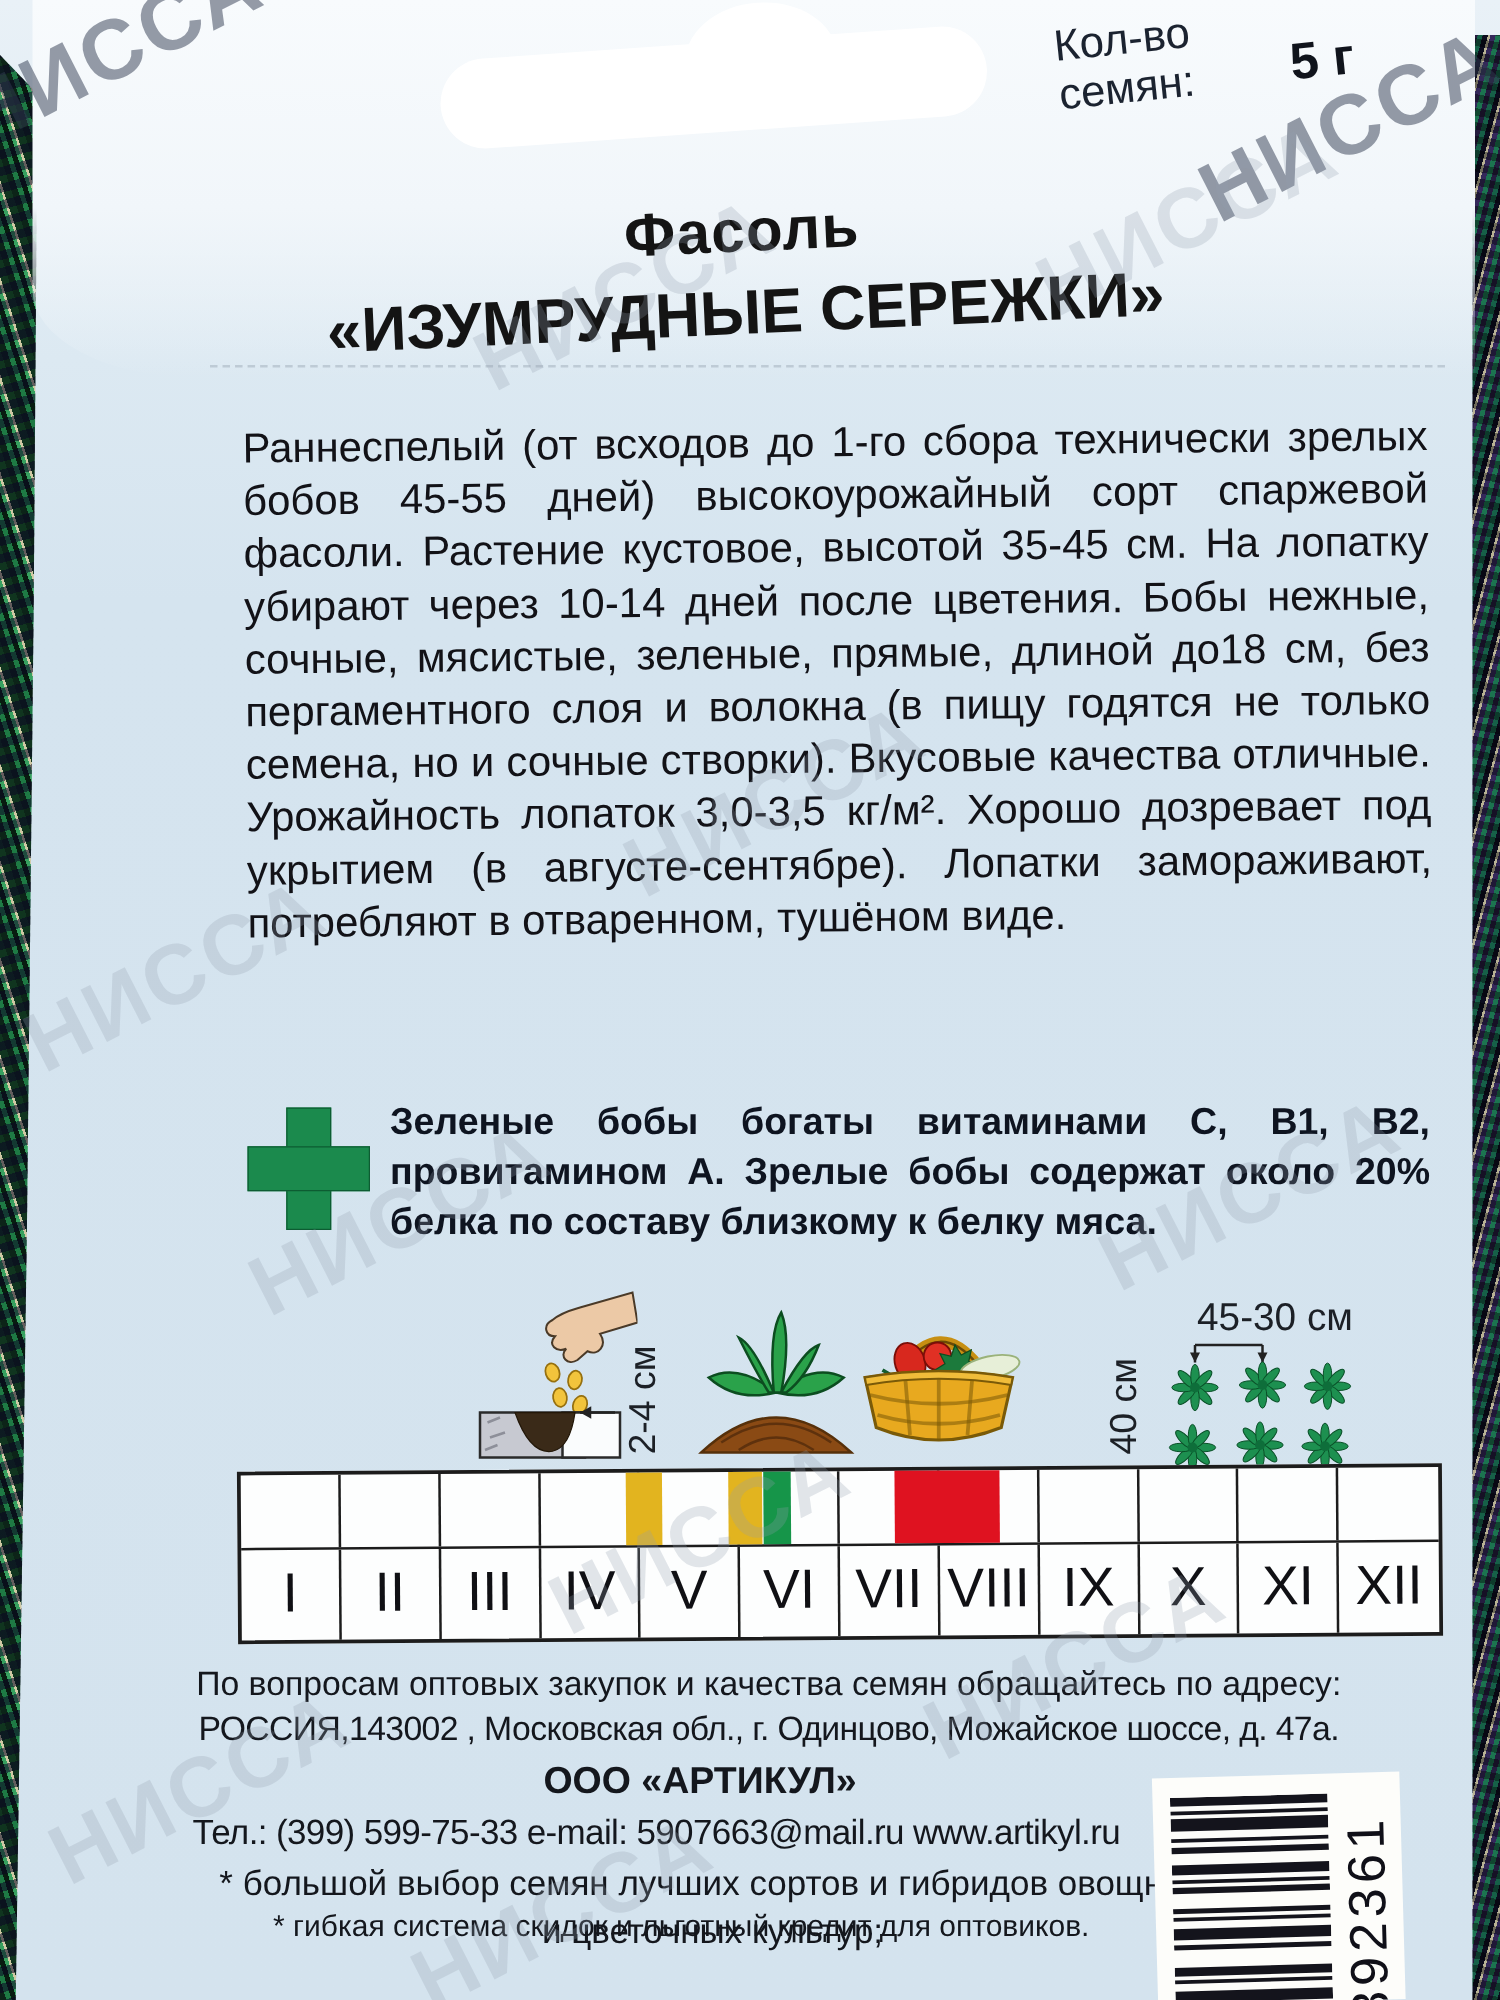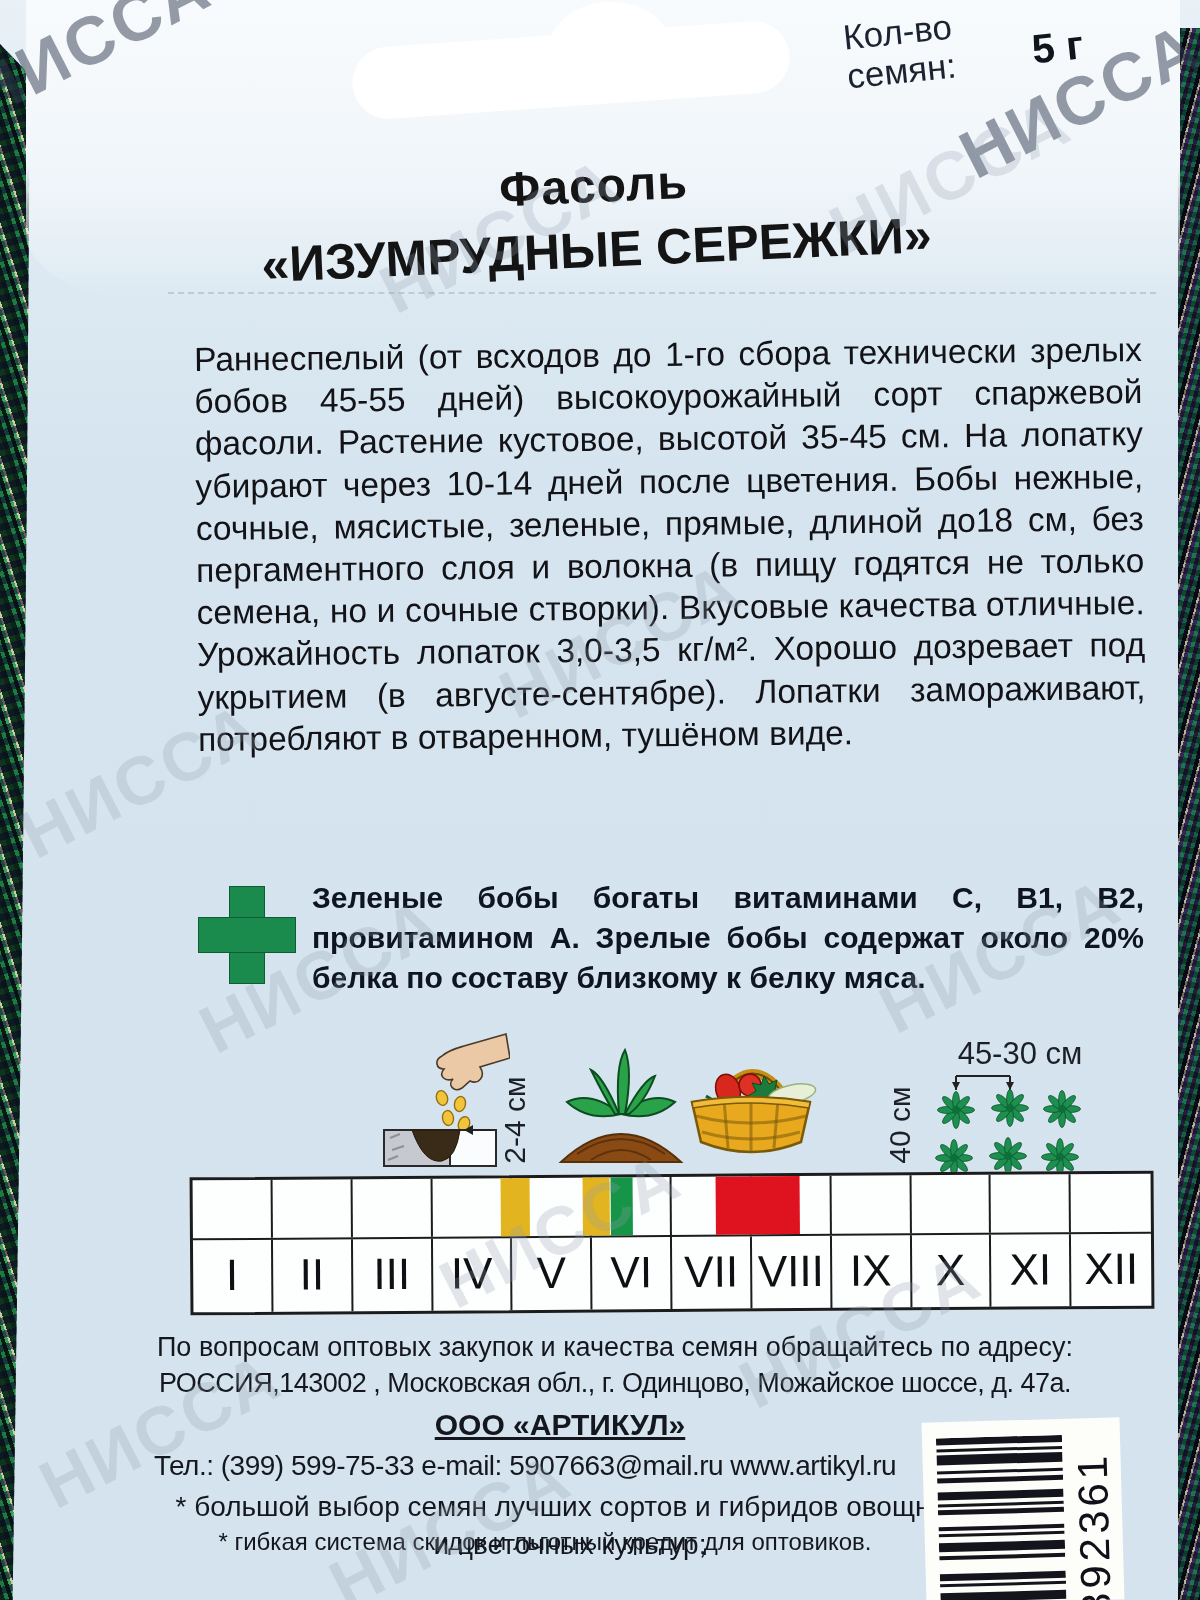--- a/index.html
+++ b/index.html
@@ -52,21 +52,21 @@
   .cal-cols div{border-right:2px solid #1c1c1c;}
   .cal-cols div:last-child{border-right:none;}
   .cal-mark{position:absolute;top:0;bottom:0;}
   .cal-months{display:grid;grid-template-columns:repeat(12,1fr);height:72px;}
   .cal-months .m{border-right:2px solid #1c1c1c;font-size:44px;text-align:center;line-height:70px;color:#101014;}
   .cal-months .m:last-child{border-right:none;}
   
   .f-line{position:absolute;text-align:center;white-space:nowrap;color:#14171d;}
   .f1{left:115px;width:1000px;top:1332px;font-size:27px;}
   .f2{left:115px;width:1000px;top:1368px;font-size:27px;letter-spacing:-.5px;}
-  .fcompany{left:190px;width:740px;top:1408px;font-size:30px;font-weight:bold;text-decoration:underline;}
+  .fcompany{left:190px;width:740px;top:1408px;font-size:30px;font-weight:bold;}
   .fcontacts{left:120px;width:810px;top:1450px;font-size:28px;letter-spacing:-.5px;}
   .fb1{position:absolute;left:165px;width:810px;top:1488px;font-size:28px;text-align:center;line-height:1.35;color:#14171d;}
   .fb2{left:120px;width:850px;top:1528px;font-size:24px;}
   
   .barcode{position:absolute;left:924px;top:1420px;width:198px;height:182px;background:#fdfdfa;transform:rotate(-1.6deg);overflow:hidden;}
   .bars{position:absolute;left:14px;top:16px;right:58px;bottom:2px;overflow:hidden;}
   .bars div{background:#14141c;}
   .bdigits{position:absolute;right:2px;top:0;bottom:0;width:52px;}
   .bdigits span{position:absolute;left:50%;top:64%;transform:translate(-50%,-50%) rotate(-90deg);
                 white-space:nowrap;font-size:42px;letter-spacing:4px;color:#101018;}

